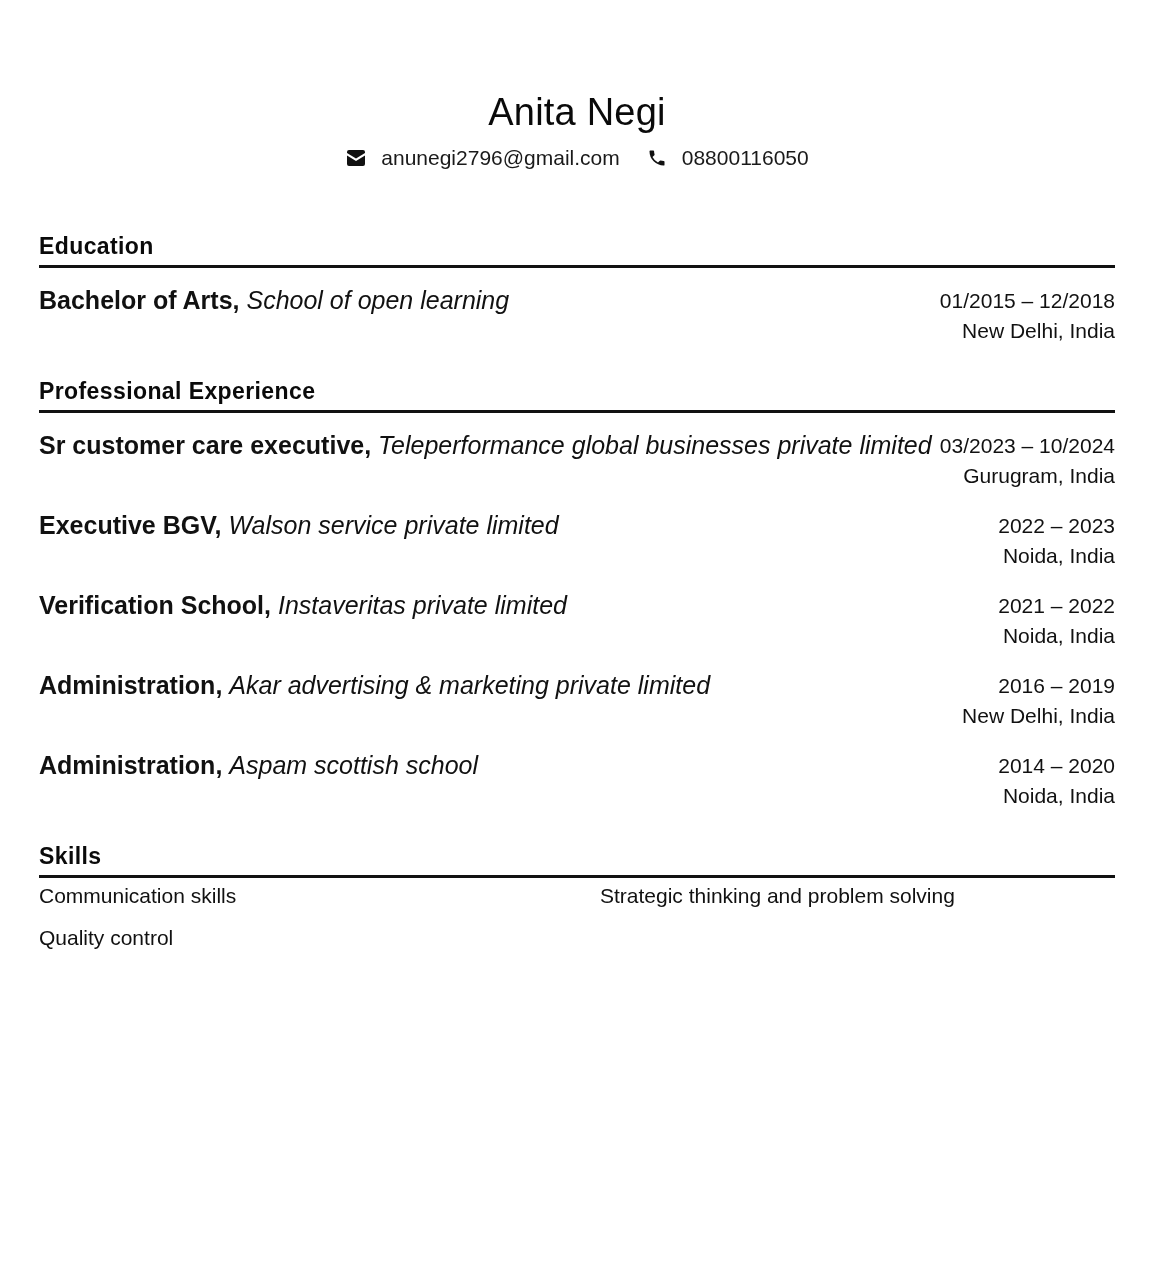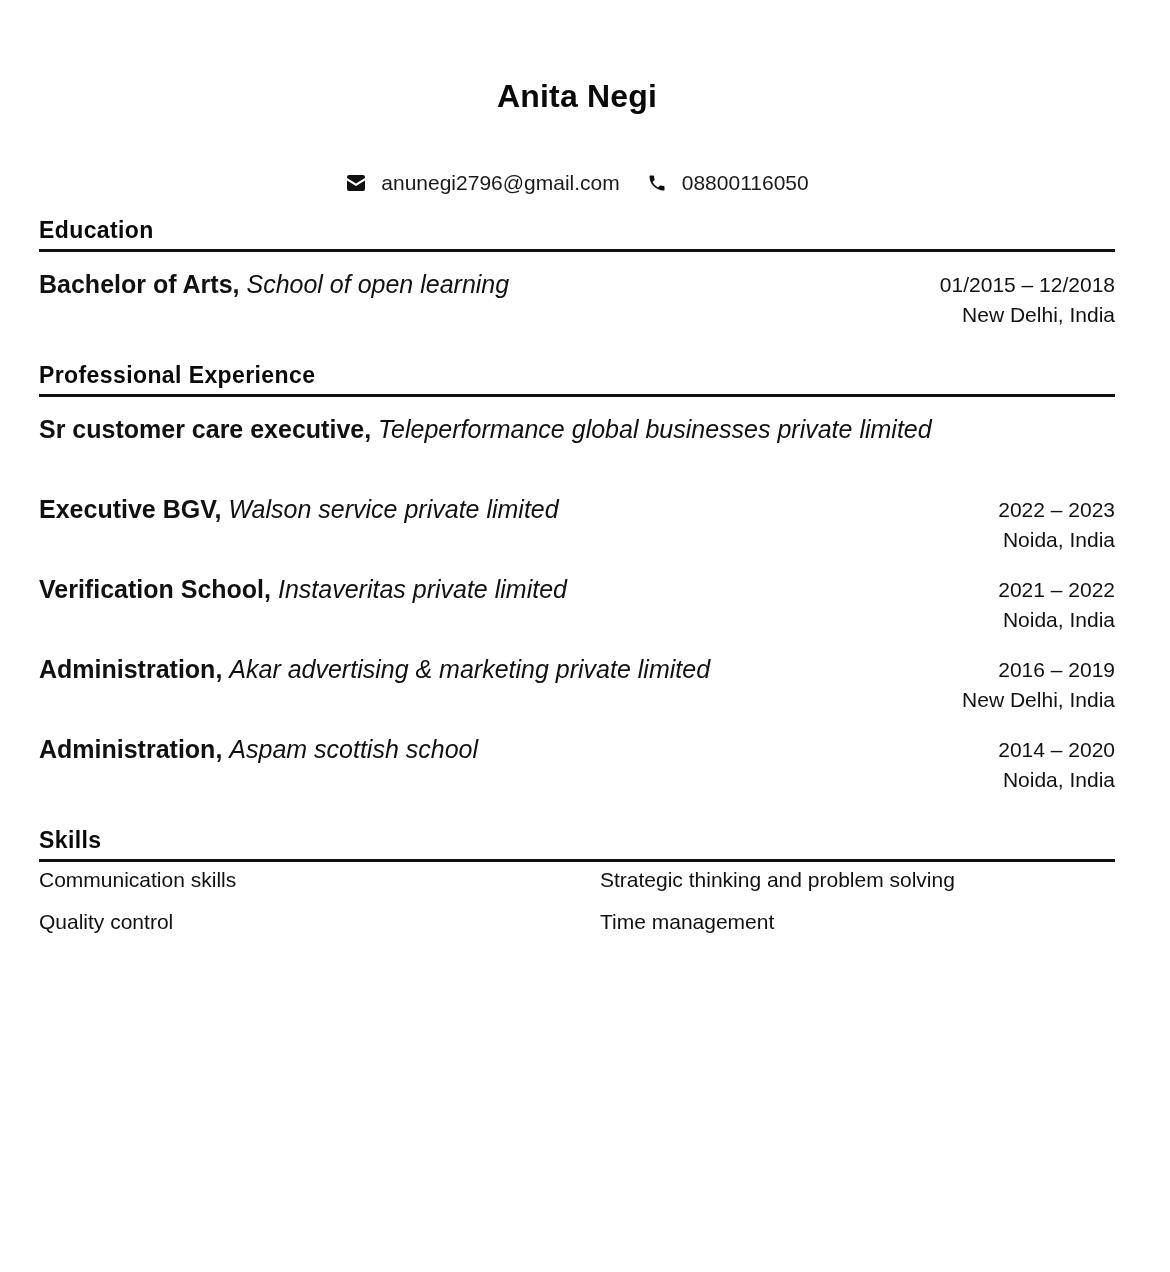--- a/index.html
+++ b/index.html
@@ -3,33 +3,33 @@
   <meta charset="utf-8">
   <style>
     html, body { margin: 0; padding: 0; background: #ffffff; }
     body {
       width: 1170px; height: 1272px; position: relative; overflow: hidden;
       font-family: "Liberation Sans", "DejaVu Sans", sans-serif;
       color: #111111;
     }
     .page { position: absolute; left: 39px; top: 0; width: 1076px; }
     .name {
-      position: absolute; left: 0; width: 1076px; top: 78px;
-      text-align: center; font-size: 32px; font-weight: bold; letter-spacing: 0.2px;
+      position: absolute; left: 0; width: 1076px; top: 91px;
+      text-align: center; font-size: 38px; font-weight: normal; letter-spacing: 0.2px;
       color: #0a0a0a;
     }
     .contact {
       position: absolute; left: 0; width: 1076px; top: 146px;
       display: flex; justify-content: center; align-items: center;
-      font-size: 21px; color: #1a1a1a; margin-top: 25px;
+      font-size: 21px; color: #1a1a1a;
     }
     .contact .item { display: flex; align-items: center; }
     .contact .item + .item { margin-left: 26px; }
     .contact .icon { display: inline-flex; width: 22px; height: 22px; margin-right: 14px; align-items: center; justify-content: center; }
-    .section { position: absolute; left: 0; width: 1076px; }
+    .section { position: absolute; left: 0; width: 1076px; margin-top: 16px; }
     .section-title {
       font-size: 23px; font-weight: bold; letter-spacing: 0.4px; color: #0a0a0a;
       padding-bottom: 5px; border-bottom: 3px solid #111111;
       height: 28px; line-height: 28px;
     }
     .entry { position: relative; height: 80px; }
     .entry .left { position: absolute; left: 0; top: 18px; font-size: 25px; white-space: nowrap; }
     .entry .left .role { font-weight: bold; }
     .entry .left .org { font-style: italic; }
     .entry .right { position: absolute; right: 0; top: 18px; text-align: right; font-size: 21px; line-height: 30px; }
@@ -77,20 +77,24 @@
   </div>
 
   <div class="section" style="top:361px;">
     <div class="section-title">Professional Experience</div>
 
     <div class="entry">
       <div class="left">
         <span class="role">Sr customer care executive,</span>
         <span class="org">Teleperformance global businesses private limited</span>
       </div>
+      <div class="right">
+        <div>03/2023 – 10/2024</div>
+        <div>Gurugram, India</div>
+      </div>
     </div>
 
     <div class="entry">
       <div class="left">
         <span class="role">Executive BGV,</span>
         <span class="org">Walson service private limited</span>
       </div>
       <div class="right">
         <div>2022 – 2023</div>
         <div>Noida, India</div>
@@ -130,17 +134,16 @@
       </div>
     </div>
   </div>
 
   <div class="section" style="top:826px;">
     <div class="section-title">Skills</div>
     <div class="skills-grid">
       <div>Communication skills</div>
       <div>Strategic thinking and problem solving</div>
       <div>Quality control</div>
-      <div>Time management</div>
     </div>
   </div>
 
 </div>
 
 </body></html>

